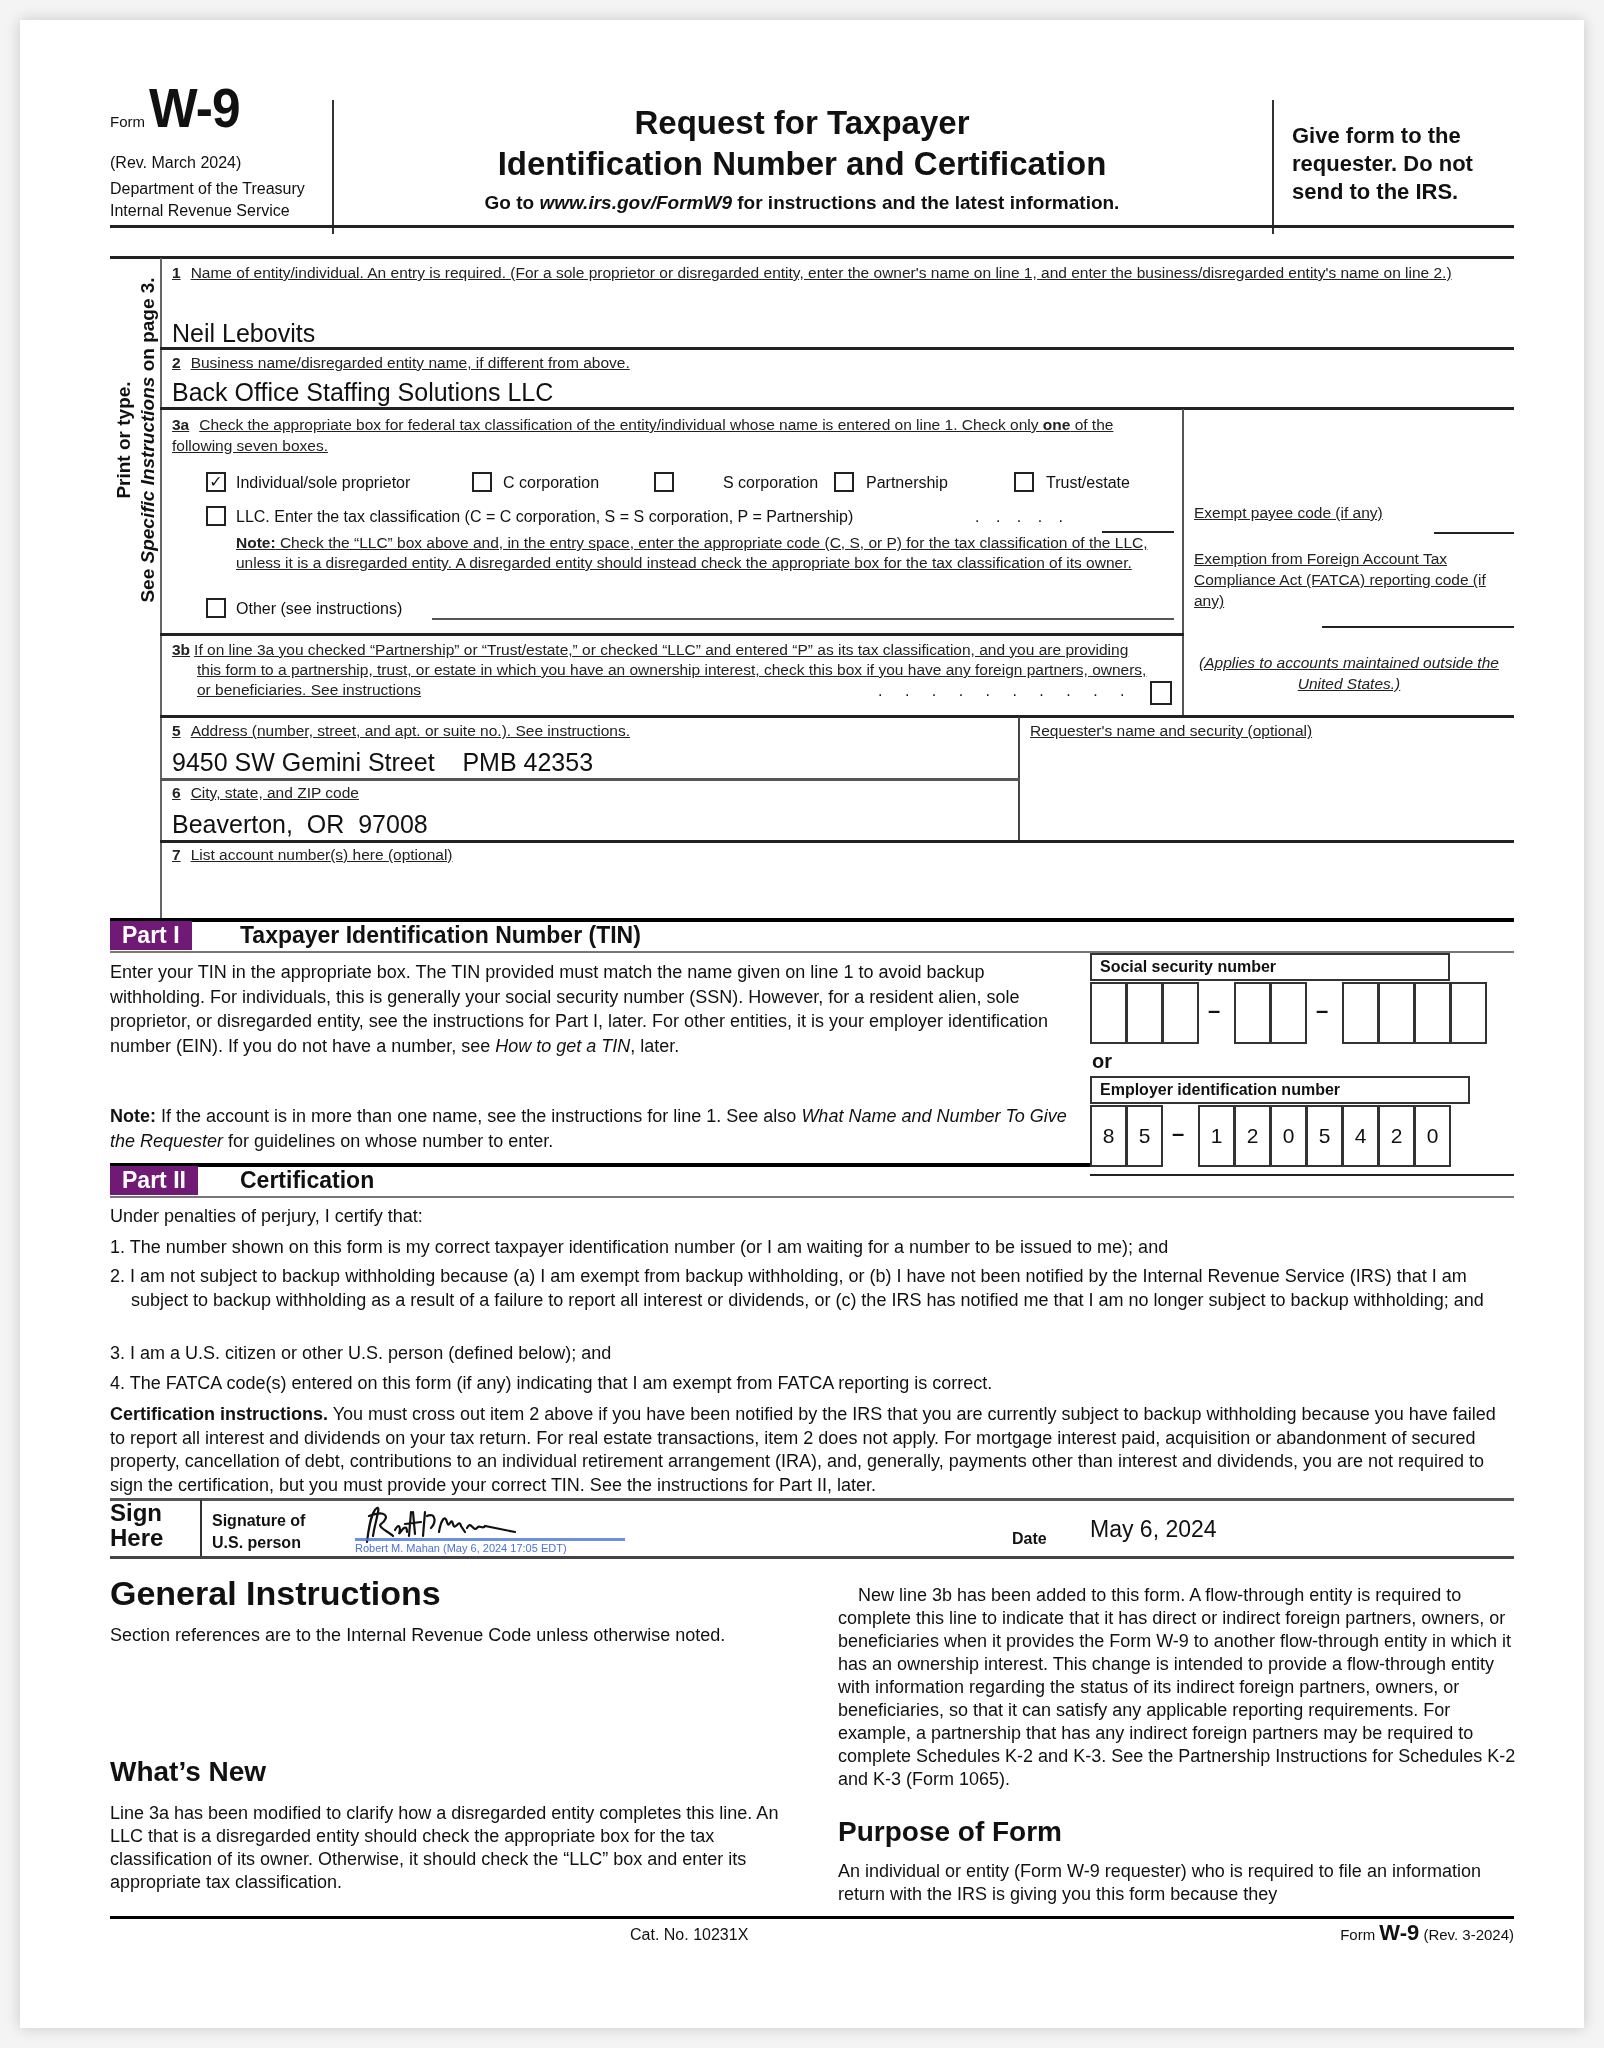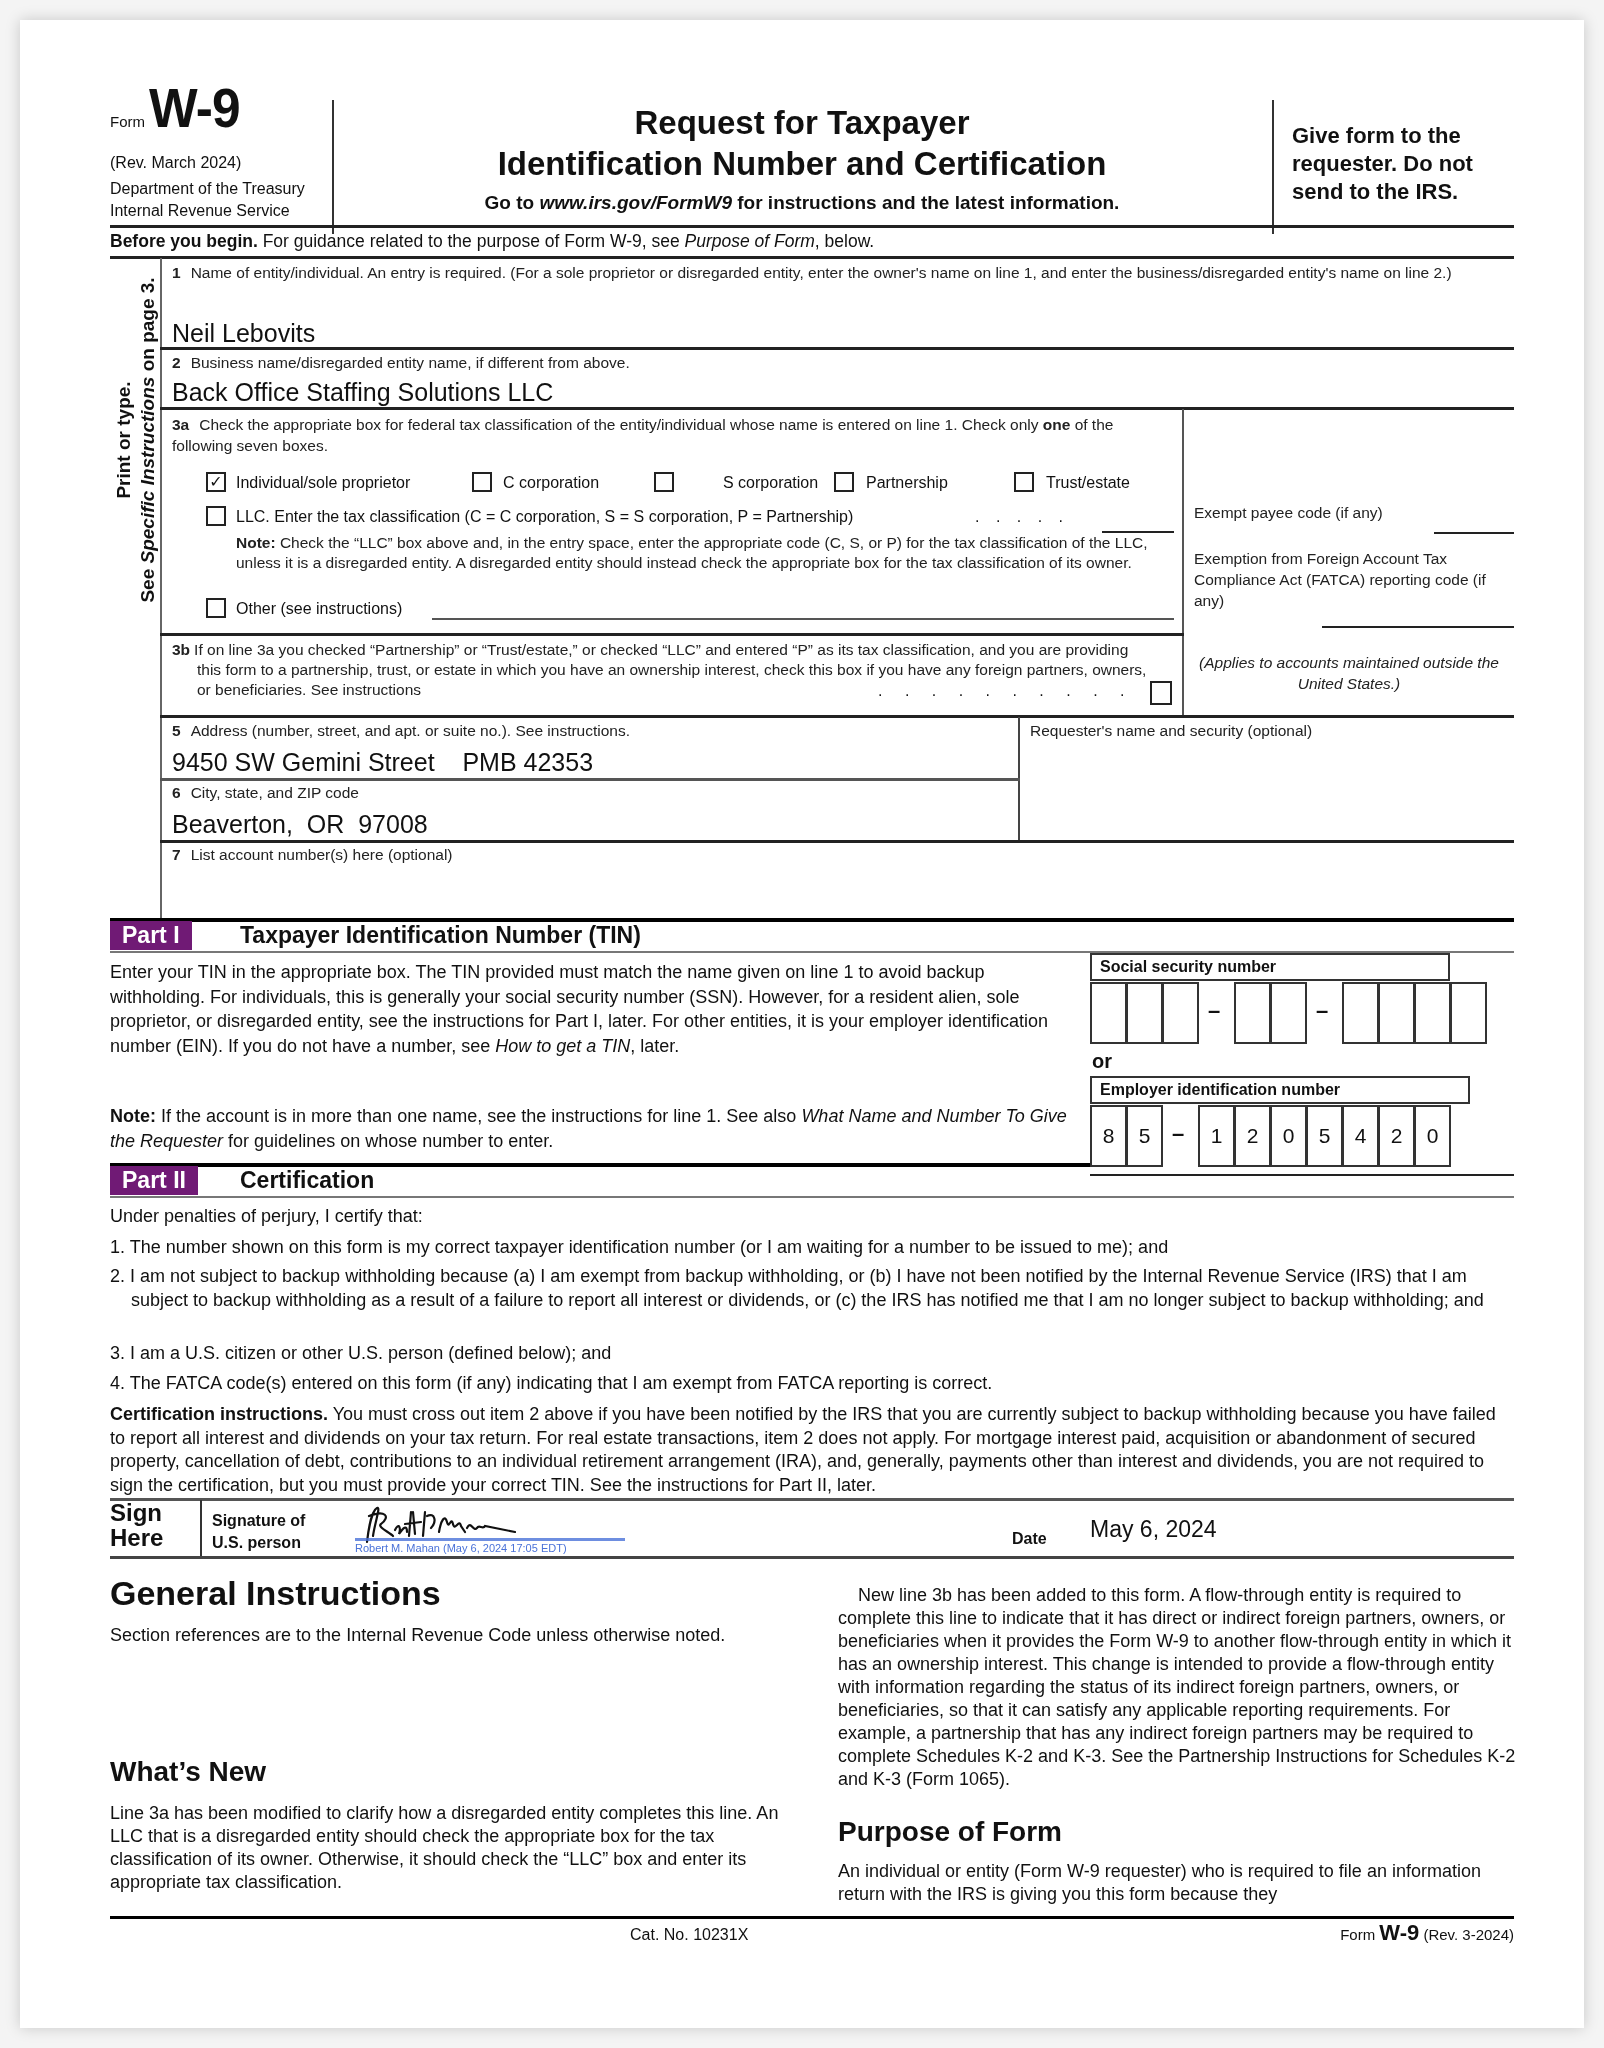--- a/index.html
+++ b/index.html
@@ -15,21 +15,21 @@
 
   
   .form-label { font-size: 15px; }
   .w9 { font-size: 56px; font-weight: bold; letter-spacing: -1px; transform: scaleX(0.92); transform-origin: left; display:inline-block; }
   .rev { font-size: 16px; }
   .dept { font-size: 16px; line-height: 21px; }
   .title { font-size: 33px; font-weight: bold; text-align: center; line-height: 41px; }
   .goto { font-size: 19px; font-weight: bold; text-align: center; }
   .give { font-size: 22px; font-weight: bold; line-height: 28px; }
 
-  .lbl { font-size: 15.5px; color: #222; }
+  .lbl { font-size: 15.5px; color: #222; text-decoration: underline; }
   .num { font-weight: bold; margin-right: 10px; }
   .val { font-size: 25px; color: #111; }
 
   .cb { position: absolute; width: 20px; height: 20px; border: 2px solid #222; background: #fff; font-size: 16px; line-height: 16px; text-align: center; }
   .cblabel { position: absolute; font-size: 16px; }
 
   .part-tag { position: absolute; background: #701a75; color: #fff; font-weight: bold; font-size: 23px; padding: 0 12px; height: 29px; line-height: 29px; }
   .part-title { position: absolute; font-weight: bold; font-size: 23px; }
 
   .para { position: absolute; font-size: 18px; line-height: 24.5px; }
@@ -71,23 +71,20 @@
   </div>
 
   <div class="abs give" style="left:1272px; top:102px;">
     <div>Give form to the</div>
     <div>requester. Do not</div>
     <div>send to the IRS.</div>
   </div>
 
   <div class="hline" style="left:90px; top:205px; width:1404px; height:3px;"></div>
 
-  <div class="abs" style="left:90px; top:211px; font-size:17.5px;">
-    <b>Before you begin.</b><span> For guidance related to the purpose of Form W-9, see </span><i>Purpose of Form</i><span>, below.</span>
-  </div>
   <div class="hline" style="left:90px; top:236px; width:1404px; height:3px;"></div>
 
   <div class="vline" style="left:140px; top:238px; height:662px; background:#666;"></div>
   <div class="vert" style="left:92px; top:620px;">
     <div style="text-align:center; width:400px;">Print or type.</div>
     <div style="text-align:center; width:400px;"><span>See </span><i>Specific Instructions</i><span> on page 3.</span></div>
   </div>
 
   <div class="abs lbl" style="left:152px; top:242px; width:1340px; line-height:21px;">
     <span class="num">1</span><span>Name of entity/individual. An entry is required. (For a sole proprietor or disregarded entity, enter the owner's name on line 1, and enter the business/disregarded entity's name on line 2.)</span>

